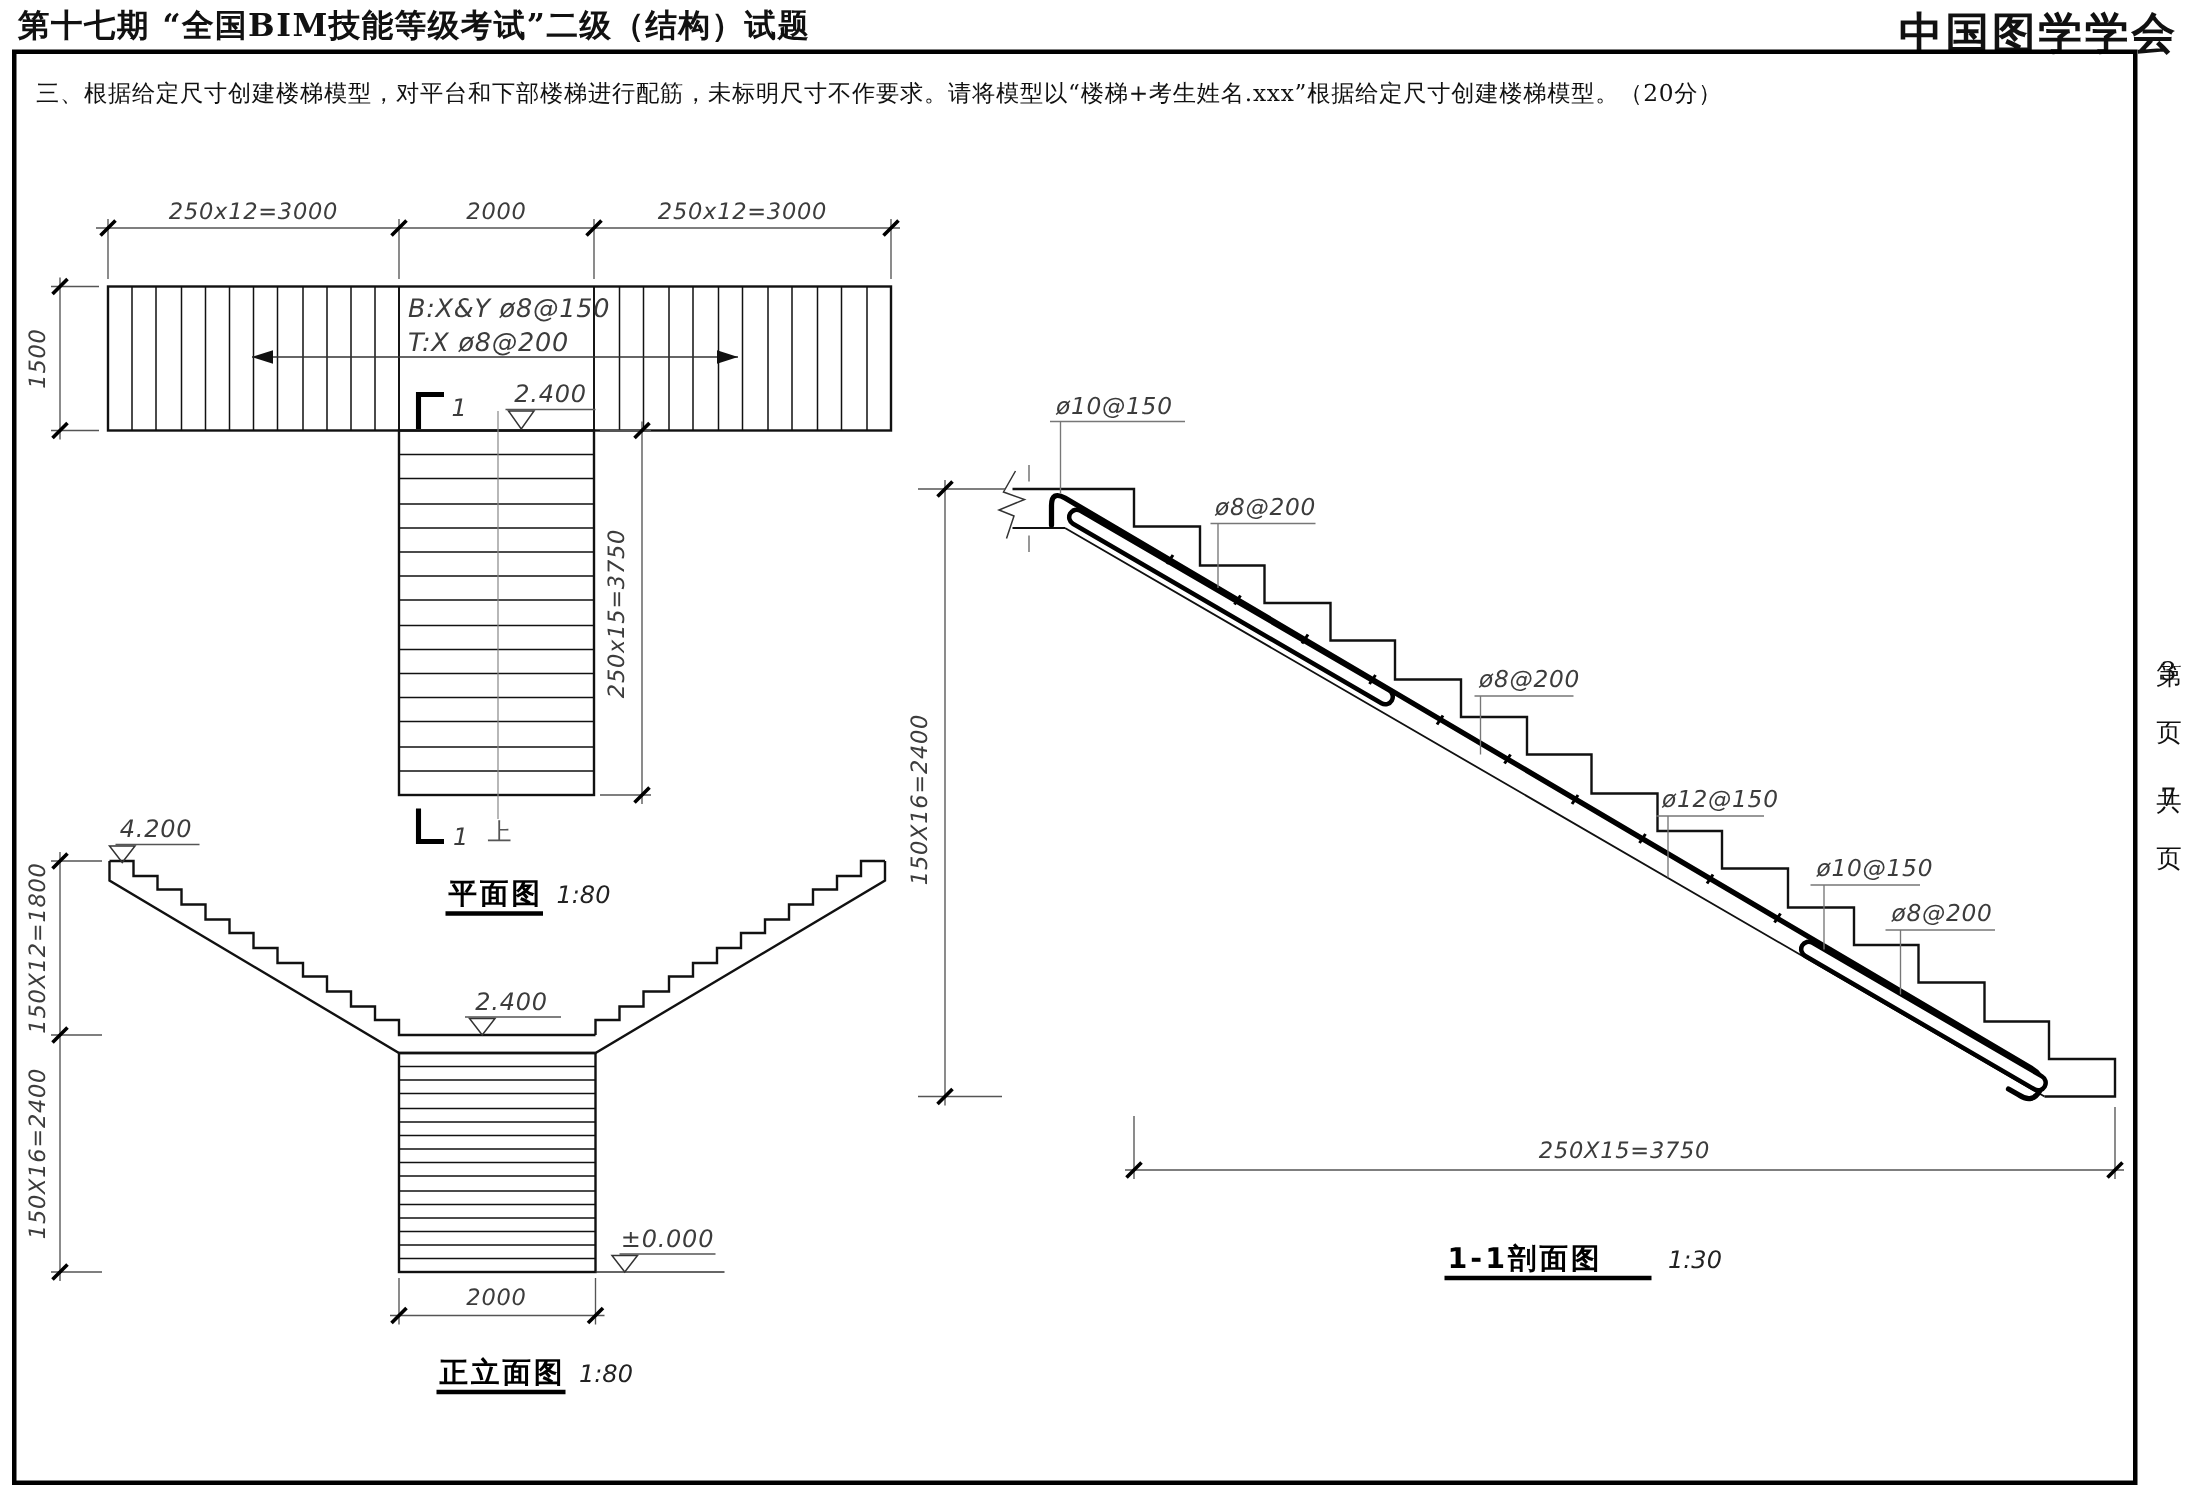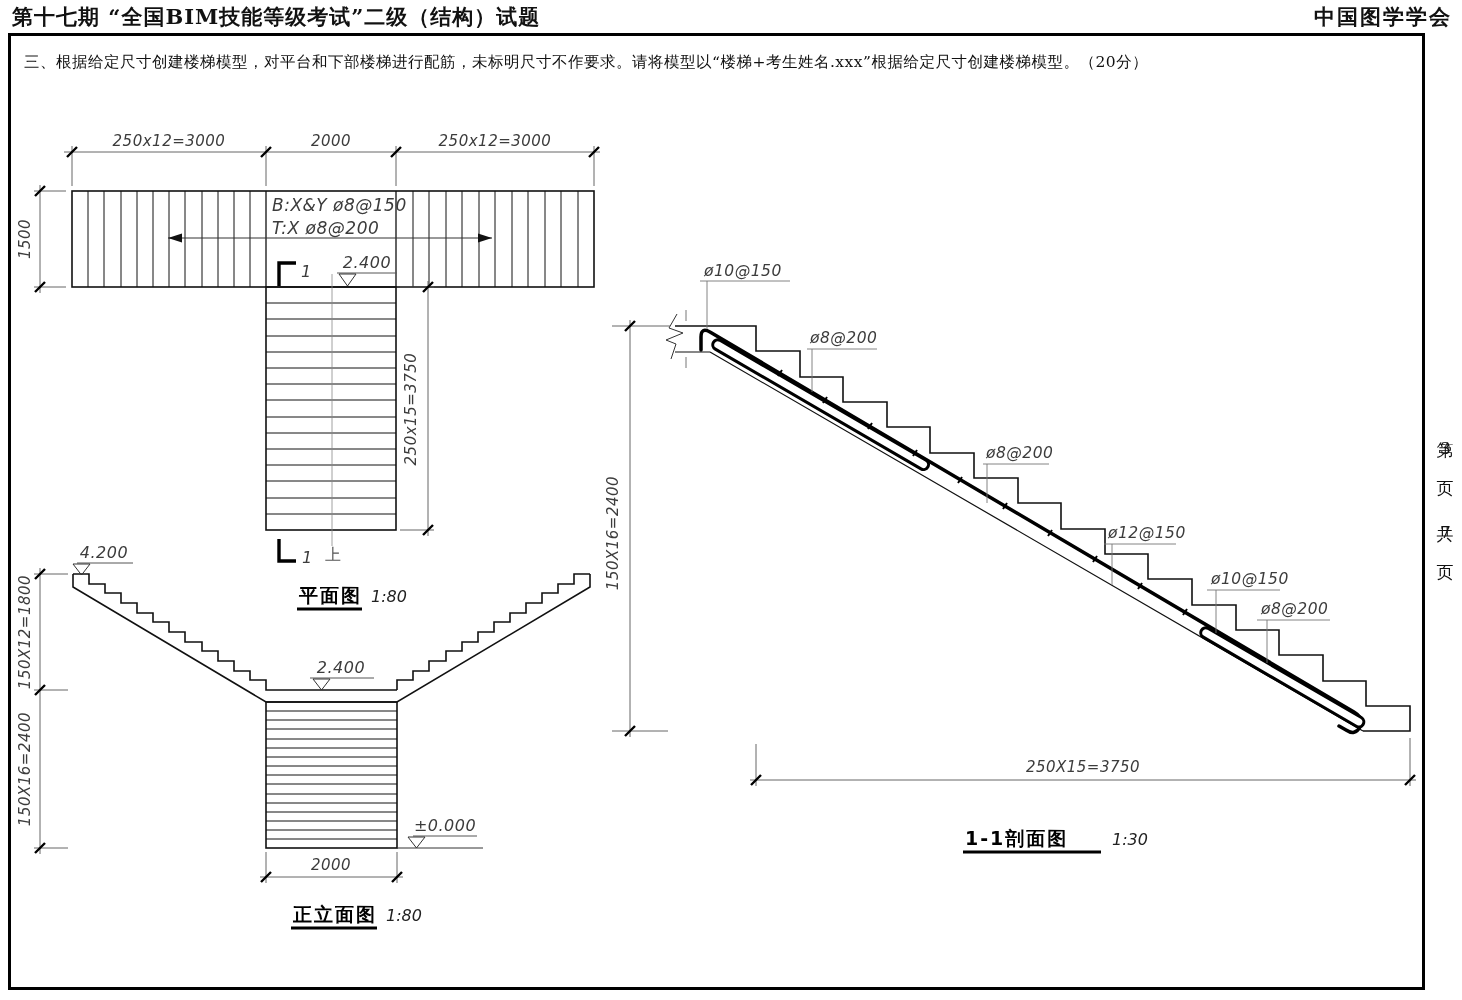--- a/index.html
+++ b/index.html
@@ -1,18 +1,18 @@
 <!DOCTYPE html>
 <html><head>
 <meta charset="utf-8">
 <style>
   html,body{margin:0;padding:0;background:#fff;}
   body{width:1462px;height:1000px;position:relative;font-family:"DejaVu Sans","Liberation Sans",sans-serif;color:#111;}
   .hdr-left{position:absolute;left:12px;top:3px;font-size:21px;font-weight:600;font-family:"DejaVu Serif","Liberation Serif",serif;letter-spacing:1px;text-align:center;}
-  .hdr-right{position:absolute;right:10px;top:3px;font-size:21px;font-weight:600;font-family:"DejaVu Serif","Liberation Serif",serif;letter-spacing:2px;}
+  .hdr-right{position:absolute;right:10px;top:3px;font-size:29px;font-weight:600;font-family:"DejaVu Serif","Liberation Serif",serif;letter-spacing:2px;}
   .frame{position:absolute;left:8px;top:33px;width:1417px;height:957px;border:3px solid #000;box-sizing:border-box;}
   .instruction{position:absolute;left:24px;top:52px;width:1340px;font-size:15.5px;font-family:"DejaVu Serif","Liberation Serif",serif;letter-spacing:0.5px;}
   .pagecol{position:absolute;left:1432px;top:428px;width:28px;display:flex;flex-direction:column;align-items:center;gap:34px;font-size:17px;font-family:"DejaVu Serif","Liberation Serif",serif;}
   .pagecol span{writing-mode:vertical-rl;text-orientation:upright;letter-spacing:10px;}
   svg{position:absolute;left:0;top:0;}
   svg text{fill:#3c3c3c;}
   .dim{font-size:15px;font-style:italic;letter-spacing:0.5px;}
   .dim17{font-size:16px;font-style:italic;letter-spacing:0.5px;}
   .note{font-size:17px;font-style:italic;letter-spacing:0.5px;}
   .rebar-lb{font-size:15.5px;font-style:italic;letter-spacing:0.5px;}

